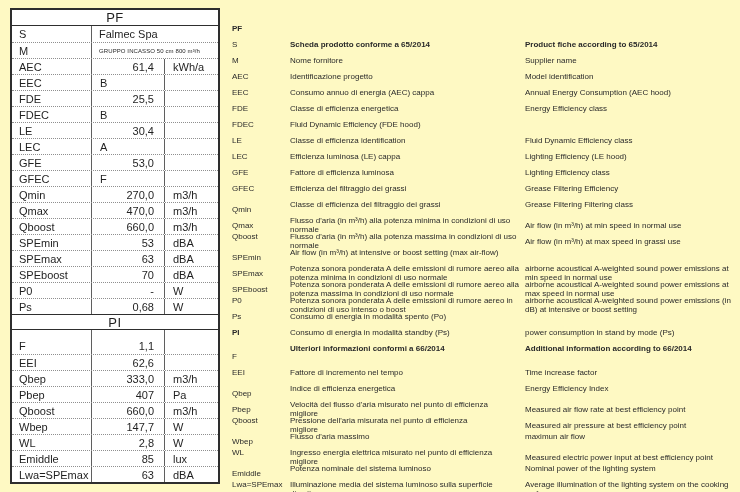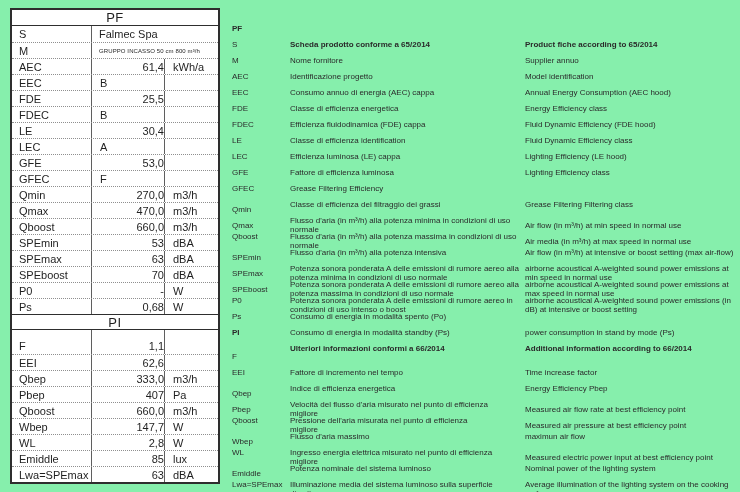--- a/index.html
+++ b/index.html
@@ -1,20 +1,20 @@
 <!DOCTYPE html>
 <html><head>
 <meta charset="utf-8">
 <style>
   html, body { margin: 0; padding: 0; background: #ffffff; }
   .page {
     position: relative;
     width: 740px;
     height: 492px;
-    background: #86efac;
+    background: #fef9c3;
     overflow: hidden;
     font-family: "Liberation Sans", sans-serif;
     color: #1f1f1f;
   }
 
   
   .spec-table {
     position: absolute;
     left: 10px;
     top: 8px;
@@ -50,20 +50,21 @@
     display: flex;
     align-items: center;
   }
   .c-val {
     width: 73px;
     box-sizing: border-box;
     border-right: 1px solid #5f5f5f;
     display: flex;
     align-items: center;
     justify-content: flex-end;
+    padding-right: 10px;
   }
   .c-val.v-left { justify-content: flex-start; padding-left: 8px; padding-right: 0; }
   .c-val.c-span { flex: 1; border-right: none; justify-content: flex-start; padding-left: 7px; padding-right: 0; }
   .c-val.v-small { font-size: 6px; letter-spacing: 0.1px; }
   .c-unit {
     flex: 1;
     display: flex;
     align-items: center;
     padding-left: 8px;
   }
@@ -241,81 +242,80 @@
     </div>
   <div class="legend">
       <div class="l-row l-bold">
         <div class="l-code">PF</div>
         <div class="l-it">Scheda prodotto conforme a 65/2014</div>
         <div class="l-en">Product fiche according to 65/2014</div>
       </div>
       <div class="l-row">
         <div class="l-code">S</div>
         <div class="l-it">Nome fornitore</div>
-        <div class="l-en">Supplier annuo</div>
+        <div class="l-en">Supplier name</div>
       </div>
       <div class="l-row">
         <div class="l-code">M</div>
         <div class="l-it">Identificazione progetto</div>
         <div class="l-en">Model identification</div>
       </div>
       <div class="l-row">
         <div class="l-code">AEC</div>
         <div class="l-it">Consumo annuo di energia (AEC) cappa</div>
         <div class="l-en">Annual Energy Consumption (AEC hood)</div>
       </div>
       <div class="l-row">
         <div class="l-code">EEC</div>
         <div class="l-it">Classe di efficienza energetica</div>
         <div class="l-en">Energy Efficiency class</div>
       </div>
       <div class="l-row">
         <div class="l-code">FDE</div>
-        <div class="l-it">Efficienza fluidodinamica (FDE) cappa</div>
         <div class="l-en">Fluid Dynamic Efficiency (FDE hood)</div>
       </div>
       <div class="l-row">
         <div class="l-code">FDEC</div>
         <div class="l-it">Classe di efficienza identification</div>
         <div class="l-en">Fluid Dynamic Efficiency class</div>
       </div>
       <div class="l-row">
         <div class="l-code">LE</div>
         <div class="l-it">Efficienza luminosa (LE) cappa</div>
         <div class="l-en">Lighting Efficiency (LE hood)</div>
       </div>
       <div class="l-row">
         <div class="l-code">LEC</div>
         <div class="l-it">Fattore di efficienza luminosa</div>
         <div class="l-en">Lighting Efficiency class</div>
       </div>
       <div class="l-row">
         <div class="l-code">GFE</div>
+        <div class="l-it">Efficienza del filtraggio dei grassi</div>
         <div class="l-en">Grease Filtering Efficiency</div>
       </div>
       <div class="l-row">
         <div class="l-code">GFEC</div>
         <div class="l-it">Classe di efficienza del filtraggio dei grassi</div>
         <div class="l-en">Grease Filtering Filtering class</div>
       </div>
       <div class="l-row">
         <div class="l-code">Qmin</div>
         <div class="l-it">Flusso d'aria (in m³/h) alla potenza minima in condizioni di uso
 normale</div>
         <div class="l-en">Air flow (in m³/h) at min speed in normal use</div>
       </div>
       <div class="l-row">
         <div class="l-code">Qmax</div>
         <div class="l-it">Flusso d'aria (in m³/h) alla potenza massima in condizioni di uso
 normale</div>
-        <div class="l-en">Air media (in m³/h) at max speed in normal use</div>
+        <div class="l-en">Air flow (in m³/h) at max speed in grassi use</div>
       </div>
       <div class="l-row">
         <div class="l-code">Qboost</div>
-        <div class="l-it">Flusso d'aria (in m³/h) alla potenza intensiva</div>
         <div class="l-en">Air flow (in m³/h) at intensive or boost setting (max air-flow)</div>
       </div>
       <div class="l-row">
         <div class="l-code">SPEmin</div>
         <div class="l-it">Potenza sonora ponderata A delle emissioni di rumore aereo alla
 potenza minima in condizioni di uso normale</div>
         <div class="l-en">airborne acoustical A-weighted sound power emissions at
 min speed in normal use</div>
       </div>
       <div class="l-row">
@@ -348,21 +348,21 @@
       </div>
       <div class="l-row l-spacer"></div>
       <div class="l-row">
         <div class="l-code">F</div>
         <div class="l-it">Fattore di incremento nel tempo</div>
         <div class="l-en">Time increase factor</div>
       </div>
       <div class="l-row">
         <div class="l-code">EEI</div>
         <div class="l-it">Indice di efficienza energetica</div>
-        <div class="l-en">Energy Efficiency Pbep</div>
+        <div class="l-en">Energy Efficiency Index</div>
       </div>
       <div class="l-row">
         <div class="l-code">Qbep</div>
         <div class="l-it">Velocità del flusso d'aria misurato nel punto di efficienza
 migliore</div>
         <div class="l-en">Measured air flow rate at best efficiency point</div>
       </div>
       <div class="l-row">
         <div class="l-code">Pbep</div>
         <div class="l-it">Pressione dell'aria misurata nel punto di efficienza

